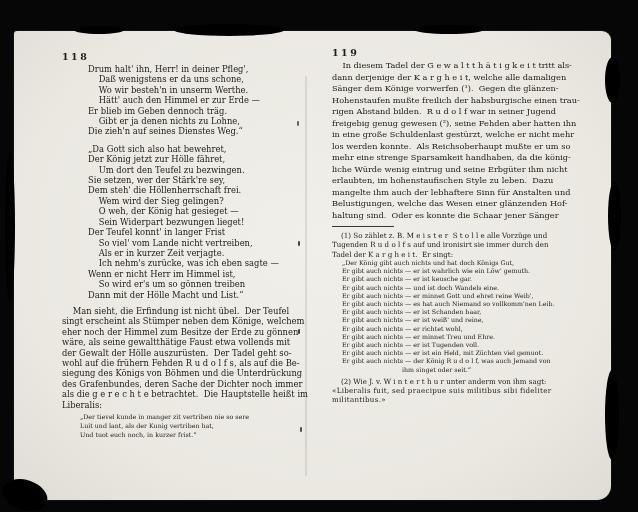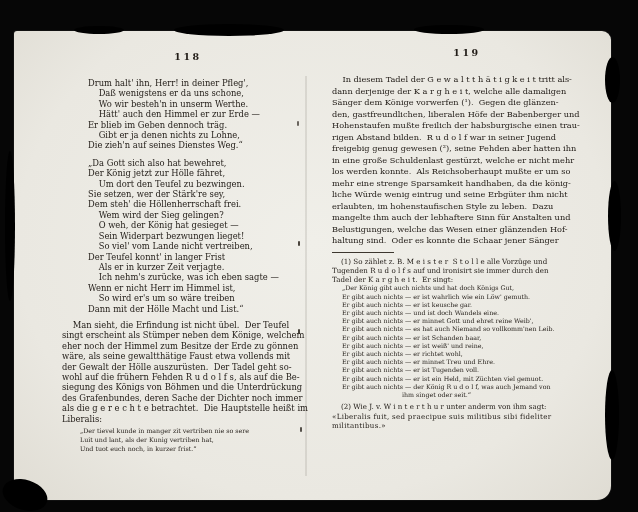--- a/index.html
+++ b/index.html
@@ -37,23 +37,23 @@
   }
   .gutter-specks {
     position:absolute; left:284px; top:210px; width:2px; height:5px;
     background:#4a443c; border-radius:1px;
     box-shadow:0 88px 0 0 #4a443c, 2px 186px 0 0 #55504a, -1px -120px 0 0 #6a655e;
   }
   .pg { position:absolute; color:#26211c; }
   .pg-left  { left:48px;  top:20px; width:252px; }
   .pg-right { left:318px; top:16px; width:270px; }
   .pagenum {
-    text-align:center; font-weight:bold;
+    font-weight:bold;
     font-size:9.5px; letter-spacing:2.5px;
-    margin-bottom:16px; color:#211c17;
+    margin-bottom:2px; color:#211c17;
   }
   .ln    { font-size:8.4px; line-height:10.4px; white-space:pre; }
   .ln2   { font-size:8.2px; line-height:11.5px; white-space:pre; }
   .ln-sm { font-size:7.1px; line-height:9.3px;  white-space:pre; }
   .ln-xs { font-size:6.3px; line-height:8.2px;  white-space:pre; }
   .poem   { padding-left:26px; }
   .mt     { margin-top:7px; }
   .prose  { margin-top:6px; }
   .quote  { margin-top:3px; padding-left:18px; }
   .quote .ln-xs { line-height:8.8px; }
@@ -97,26 +97,26 @@
         </div>
       <div class="poem mt">
           <div class="ln">„Da Gott sich also hat bewehret,</div>
           <div class="ln">Der König jetzt zur Hölle fähret,</div>
           <div class="ln">    Um dort den Teufel zu bezwingen.</div>
           <div class="ln">Sie setzen, wer der Stärk're sey,</div>
           <div class="ln">Dem steh' die Höllenherrschaft frei.</div>
           <div class="ln">    Wem wird der Sieg gelingen?</div>
           <div class="ln">    O weh, der König hat gesieget —</div>
           <div class="ln">    Sein Widerpart bezwungen lieget!</div>
+          <div class="ln">Der Teufel konnt' in langer Frist</div>
           <div class="ln">    So viel' vom Lande nicht vertreiben,</div>
-          <div class="ln">Der Teufel konnt' in langer Frist</div>
           <div class="ln">    Als er in kurzer Zeit verjagte.</div>
           <div class="ln">    Ich nehm's zurücke, was ich eben sagte —</div>
           <div class="ln">Wenn er nicht Herr im Himmel ist,</div>
-          <div class="ln">    So wird er's um so wäre treiben</div>
+          <div class="ln">    So wird er's um so gönnen treiben</div>
           <div class="ln">Dann mit der Hölle Macht und List.“</div>
         </div>
       <div class="prose">
           <div class="ln">    Man sieht, die Erfindung ist nicht übel.  Der Teufel</div>
           <div class="ln">singt erscheint als Stümper neben dem Könige, welchem</div>
           <div class="ln">eher noch der Himmel zum Besitze der Erde zu gönnen</div>
           <div class="ln">wäre, als seine gewaltthätige Faust etwa vollends mit</div>
           <div class="ln">der Gewalt der Hölle auszurüsten.  Der Tadel geht so-</div>
           <div class="ln">wohl auf die frühern Fehden R u d o l f s, als auf die Be-</div>
           <div class="ln">siegung des Königs von Böhmen und die Unterdrückung</div>
@@ -130,21 +130,20 @@
           <div class="ln-xs">Und tuot euch noch, in kurzer frist.“</div>
         </div>
     </section>
 
     <section class="pg pg-right">
       <div class="pagenum">119</div>
       <div class="para">
           <div class="ln2">    In diesem Tadel der G e w a l t t h ä t i g k e i t tritt als-</div>
           <div class="ln2">dann derjenige der K a r g h e i t, welche alle damaligen</div>
           <div class="ln2">Sänger dem Könige vorwerfen (¹).  Gegen die glänzen-</div>
-          <div class="ln2">den, gastfreundlichen, liberalen Höfe der Babenberger und</div>
           <div class="ln2">Hohenstaufen mußte freilich der habsburgische einen trau-</div>
           <div class="ln2">rigen Abstand bilden.  R u d o l f war in seiner Jugend</div>
           <div class="ln2">freigebig genug gewesen (²), seine Fehden aber hatten ihn</div>
           <div class="ln2">in eine große Schuldenlast gestürzt, welche er nicht mehr</div>
           <div class="ln2">los werden konnte.  Als Reichsoberhaupt mußte er um so</div>
           <div class="ln2">mehr eine strenge Sparsamkeit handhaben, da die könig-</div>
           <div class="ln2">liche Würde wenig eintrug und seine Erbgüter ihm nicht</div>
           <div class="ln2">erlaubten, im hohenstaufischen Style zu leben.  Dazu</div>
           <div class="ln2">mangelte ihm auch der lebhaftere Sinn für Anstalten und</div>
           <div class="ln2">Belustigungen, welche das Wesen einer glänzenden Hof-</div>

